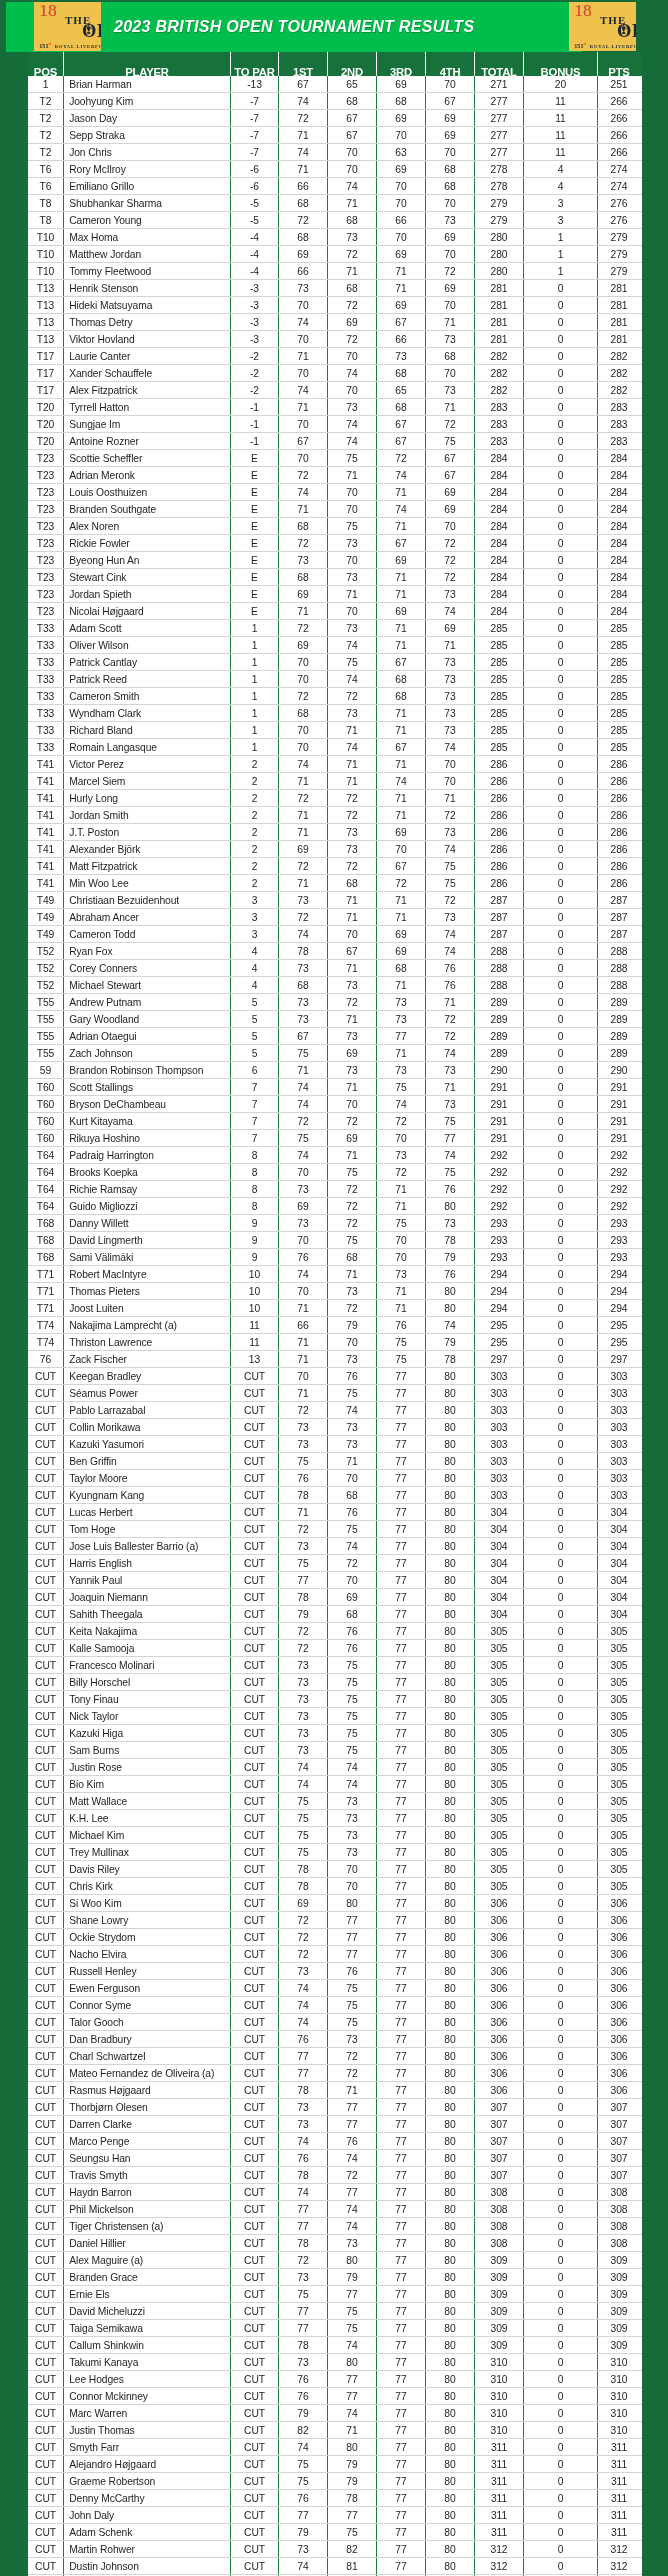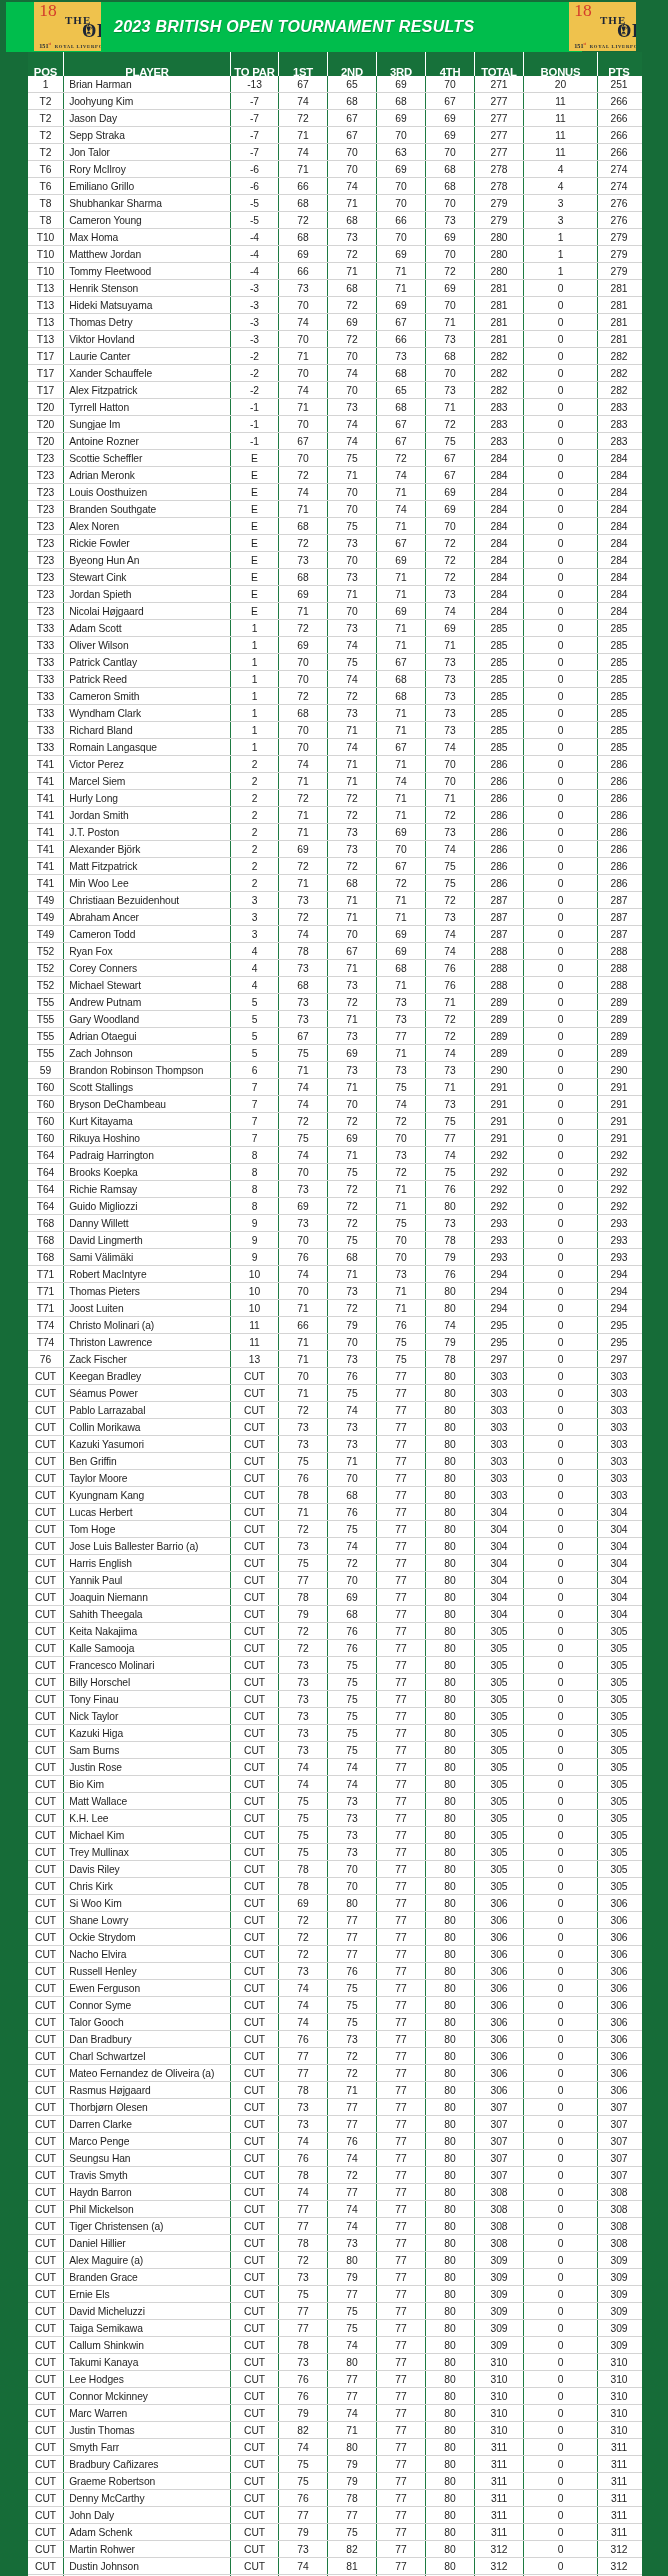--- a/index.html
+++ b/index.html
@@ -161,21 +161,21 @@
       <div class="cell c3">71</div>
       <div class="cell c4">67</div>
       <div class="cell c5">70</div>
       <div class="cell c6">69</div>
       <div class="cell c7">277</div>
       <div class="cell c8">11</div>
       <div class="cell c9">266</div>
     </div>
     <div class="row">
       <div class="cell c0">T2</div>
-      <div class="cell c1 left">Jon Talor</div>
+      <div class="cell c1 left">Jon Chris</div>
       <div class="cell c2">-7</div>
       <div class="cell c3">74</div>
       <div class="cell c4">70</div>
       <div class="cell c5">63</div>
       <div class="cell c6">70</div>
       <div class="cell c7">277</div>
       <div class="cell c8">11</div>
       <div class="cell c9">266</div>
     </div>
     <div class="row">
@@ -989,21 +989,21 @@
       <div class="cell c3">71</div>
       <div class="cell c4">72</div>
       <div class="cell c5">71</div>
       <div class="cell c6">80</div>
       <div class="cell c7">294</div>
       <div class="cell c8">0</div>
       <div class="cell c9">294</div>
     </div>
     <div class="row">
       <div class="cell c0">T74</div>
-      <div class="cell c1 left">Christo Molinari (a)</div>
+      <div class="cell c1 left">Nakajima Lamprecht (a)</div>
       <div class="cell c2">11</div>
       <div class="cell c3">66</div>
       <div class="cell c4">79</div>
       <div class="cell c5">76</div>
       <div class="cell c6">74</div>
       <div class="cell c7">295</div>
       <div class="cell c8">0</div>
       <div class="cell c9">295</div>
     </div>
     <div class="row">
@@ -1793,21 +1793,21 @@
       <div class="cell c3">74</div>
       <div class="cell c4">80</div>
       <div class="cell c5">77</div>
       <div class="cell c6">80</div>
       <div class="cell c7">311</div>
       <div class="cell c8">0</div>
       <div class="cell c9">311</div>
     </div>
     <div class="row">
       <div class="cell c0">CUT</div>
-      <div class="cell c1 left">Bradbury Cañizares</div>
+      <div class="cell c1 left">Alejandro Højgaard</div>
       <div class="cell c2">CUT</div>
       <div class="cell c3">75</div>
       <div class="cell c4">79</div>
       <div class="cell c5">77</div>
       <div class="cell c6">80</div>
       <div class="cell c7">311</div>
       <div class="cell c8">0</div>
       <div class="cell c9">311</div>
     </div>
     <div class="row">

